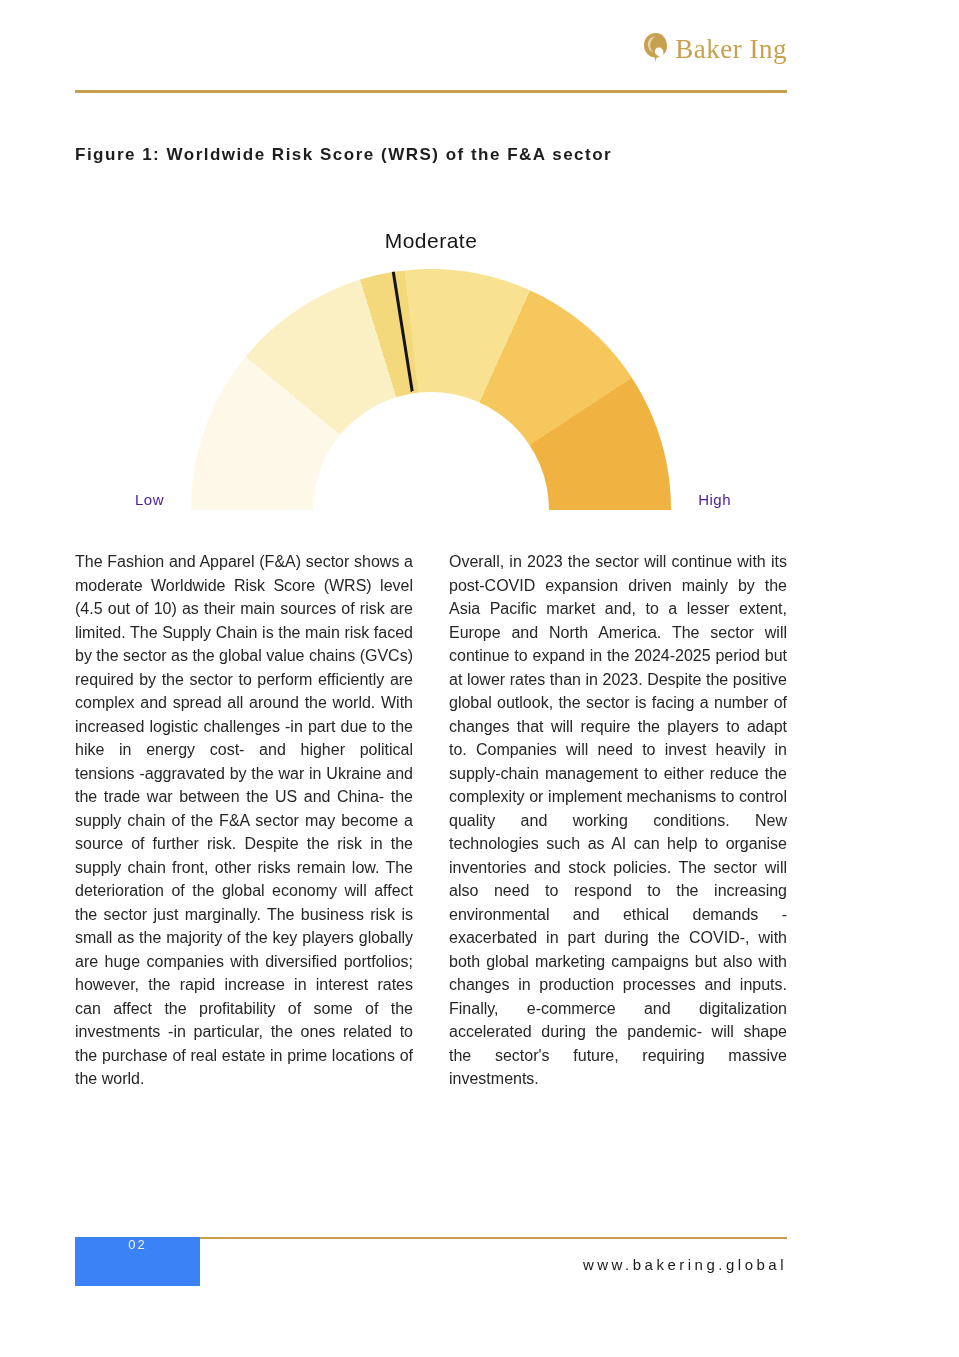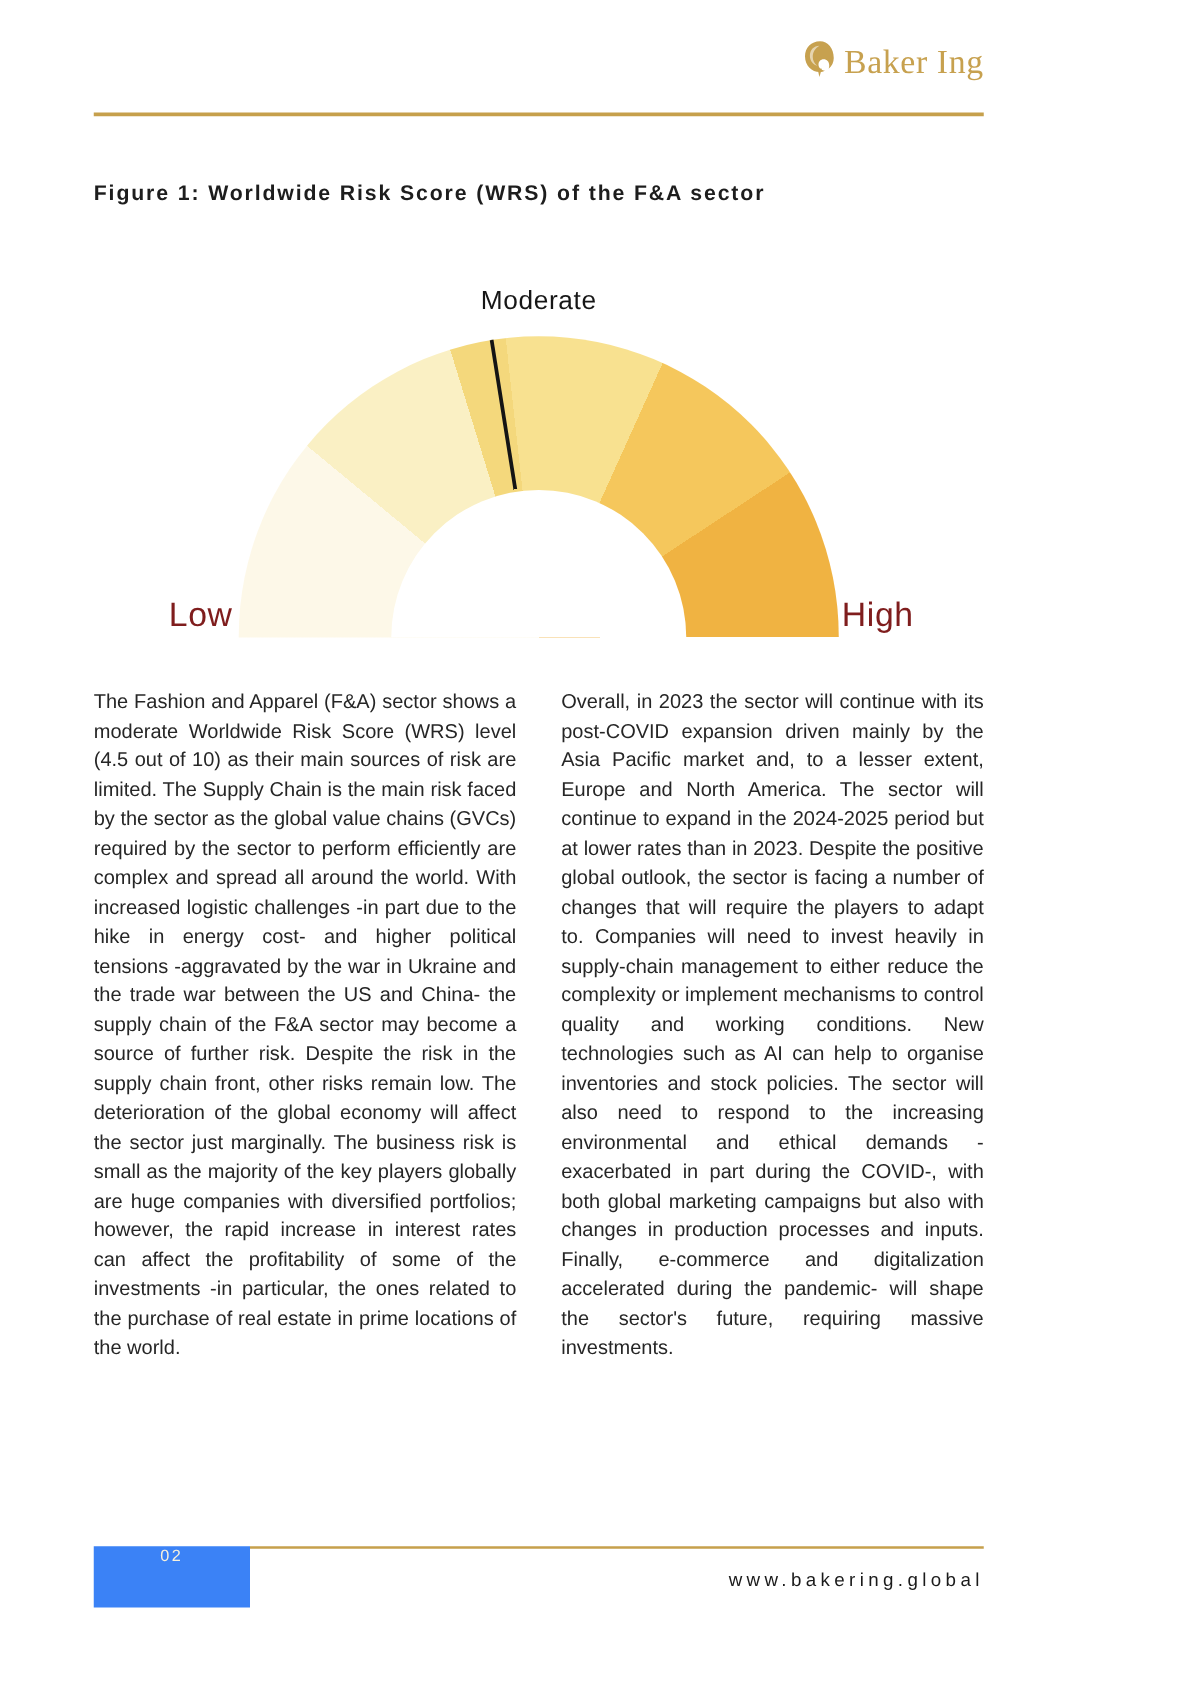--- a/index.html
+++ b/index.html
@@ -30,21 +30,21 @@
   .arc { position:relative; width:480px; height:241px; margin-top:13px; border-radius:241px 241px 0 0; overflow:hidden; }
   .arc-inner {
     position:absolute; left:50%; bottom:0; transform:translateX(-50%);
     width:236px; height:118px; background:#ffffff; border-radius:118px 118px 0 0;
   }
   .needle {
     position:absolute; left:50%; bottom:0; width:3px; height:242px;
     transform-origin:bottom center;
     background:linear-gradient(to bottom, #141414 0 122px, rgba(0,0,0,0) 122px);
   }
-  .gauge-side-label { position:absolute; bottom:2px; font-size:27px; color:#7f1d1d; letter-spacing:0.5px; }
+  .gauge-side-label { position:absolute; bottom:2px; font-size:15px; color:#4c1d95; letter-spacing:0.5px; }
   .gauge-label-low  { left:-56px; }
   .gauge-label-high { right:-60px; }
 
   .source-line { margin-top:48px; text-align:right; font-size:12.5px; color:#3a3a3a; letter-spacing:1.8px; }
 
   
   .columns { display:flex; gap:36px; margin-top:40px; }
   .col { flex:1; font-size:16px; line-height:23.5px; text-align:justify; color:#262626; }
 
   

